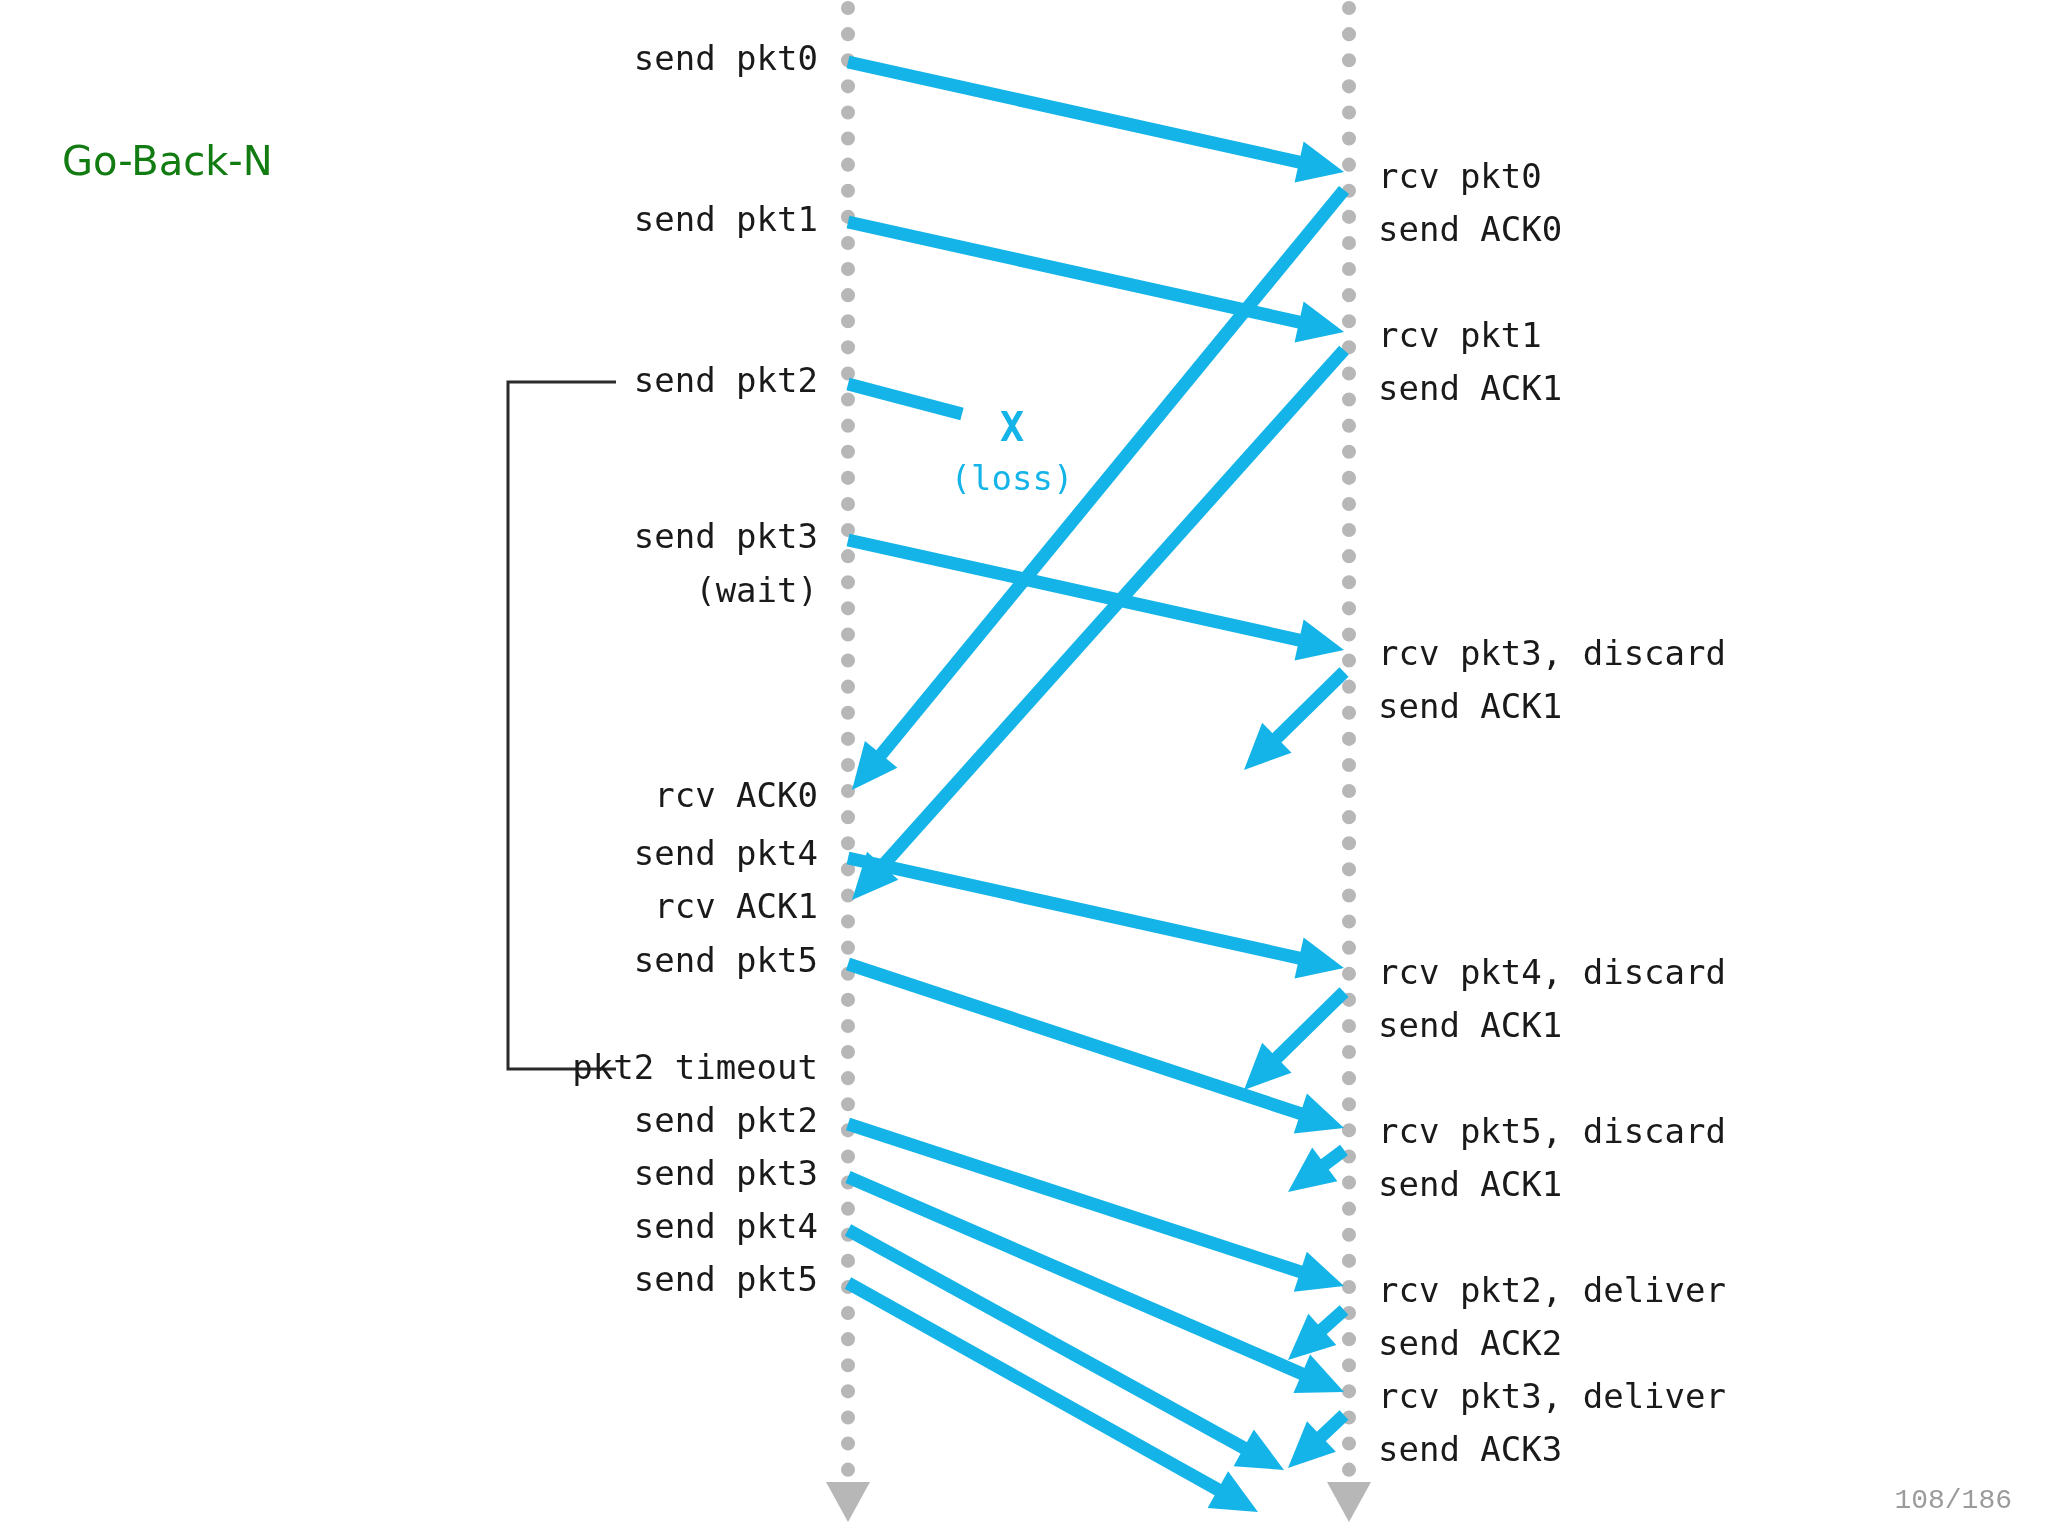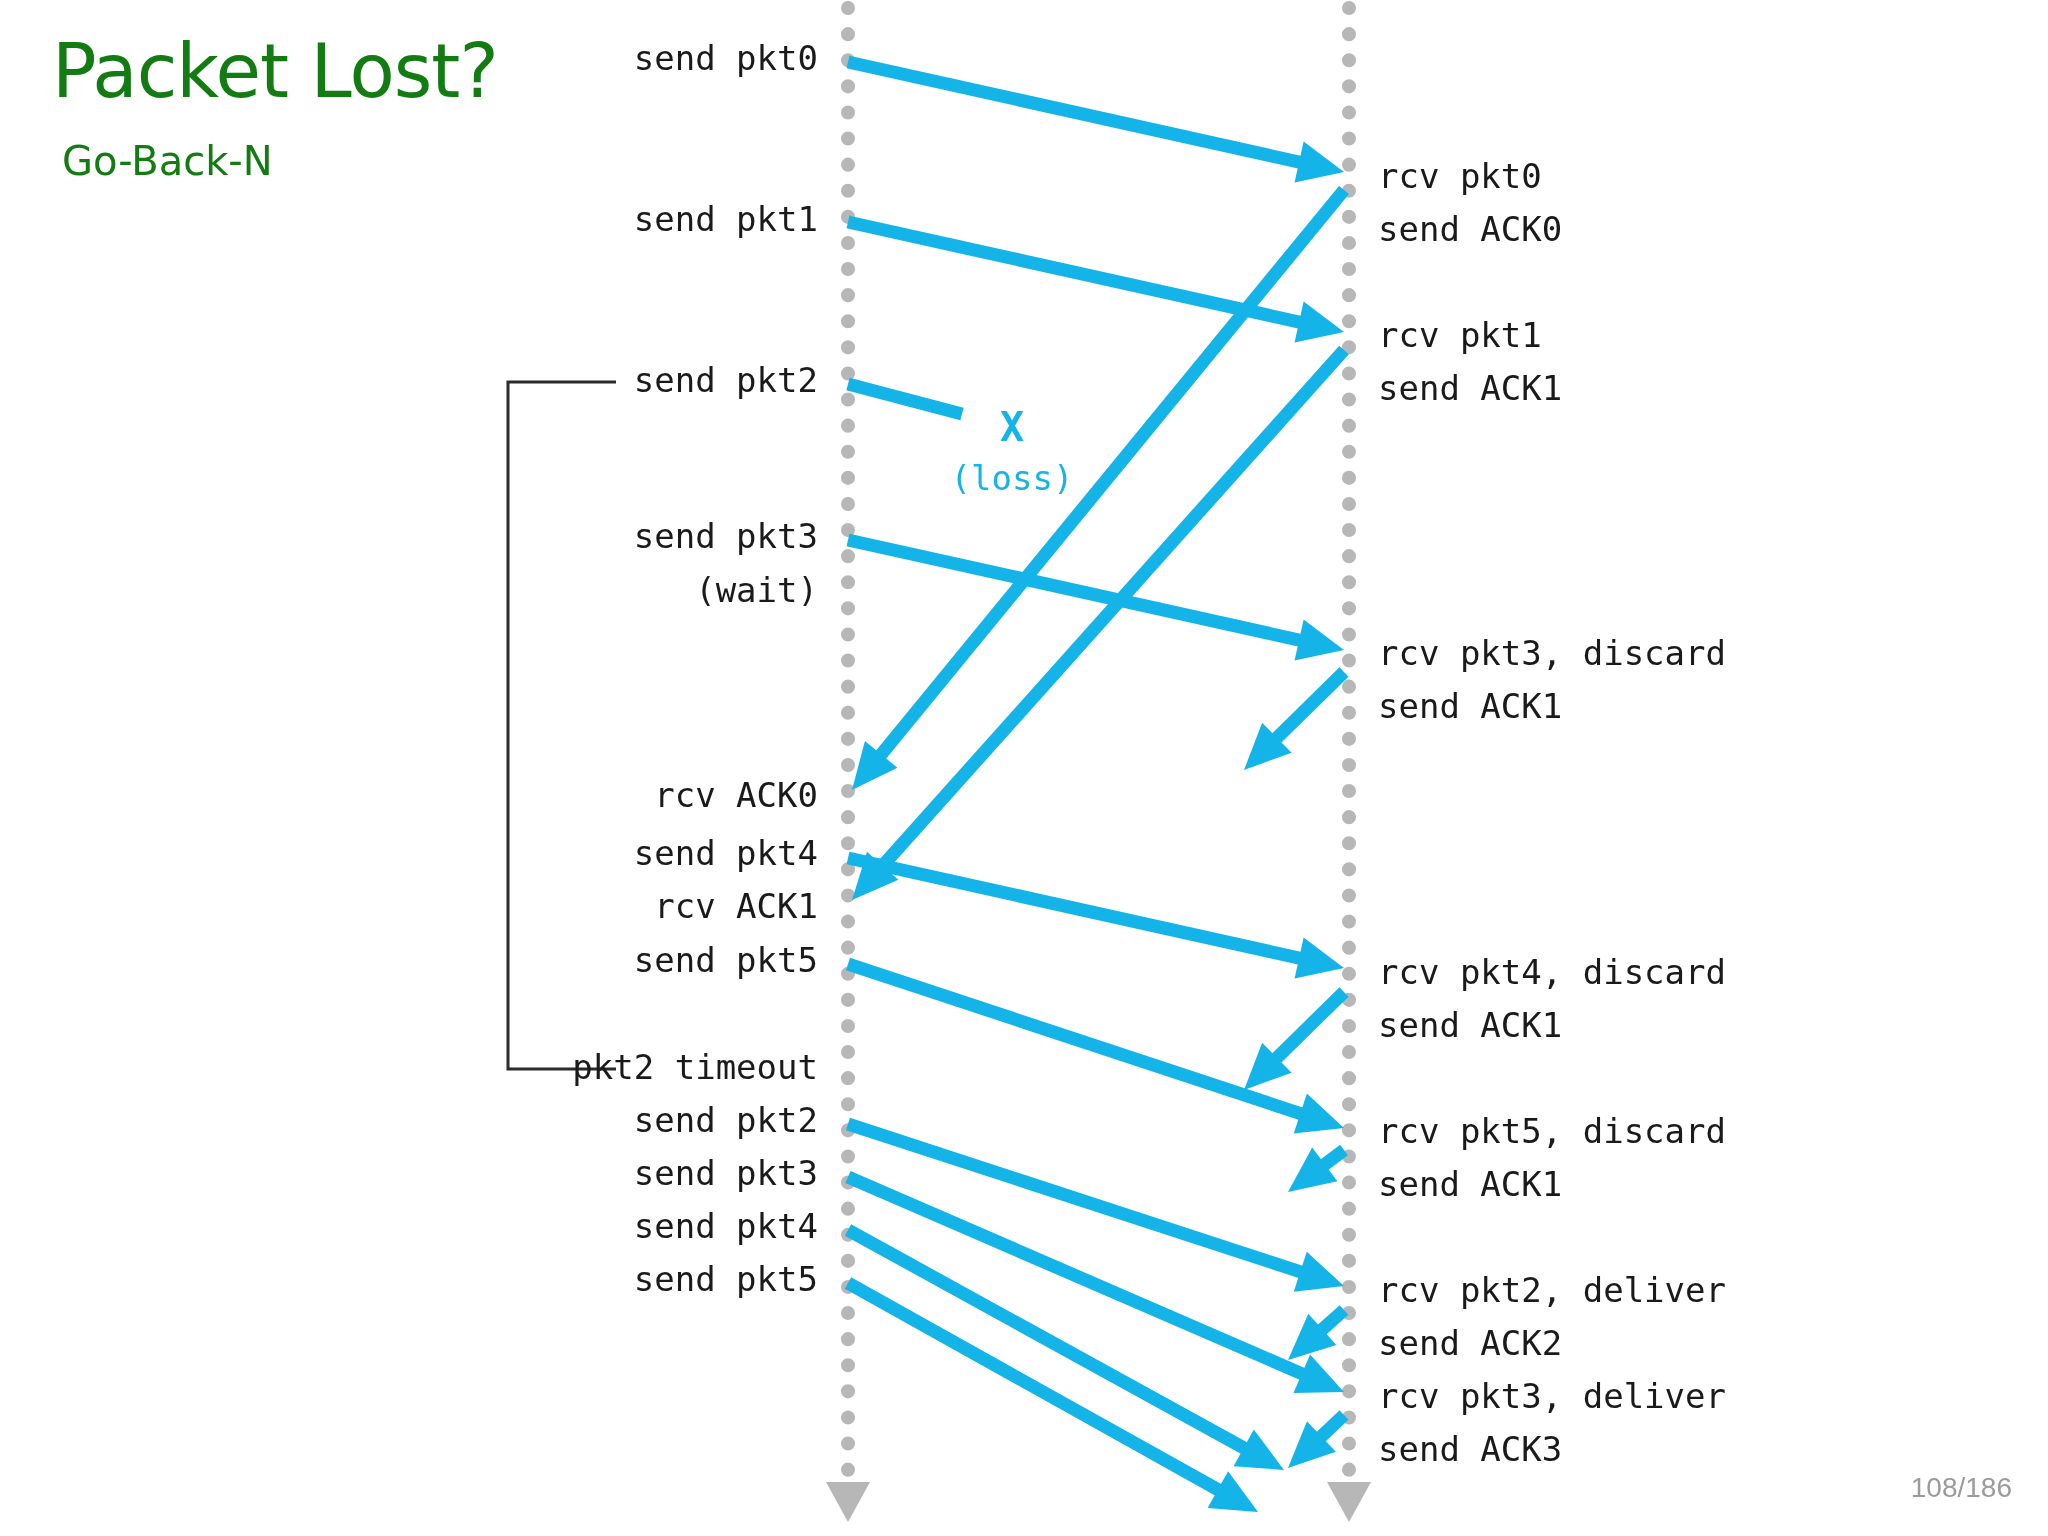--- a/index.html
+++ b/index.html
@@ -26,22 +26,22 @@
     left:52px;top:138px;
     font-family:"DejaVu Sans","Liberation Sans",sans-serif;
     font-size:40px;
     font-weight:400;
     color:#127C12;
     white-space:nowrap;
     margin-left:10px;
   }
   .pageno{
     position:absolute;
-    right:36px;bottom:32px;
-    font-family:Liberation Sans, sans-serif;
+    right:36px;bottom:20px;
+    font-family:Liberation Mono, monospace;
     font-size:28px;
     color:#9b9b9b;
     white-space:nowrap;
   }
   svg#diagram{position:absolute;left:0;top:0;width:2048px;height:1536px;}
   .mono-label{
     font-family:"DejaVu Sans Mono","Liberation Mono",monospace;
     font-size:34px;
     fill:#1a1a1a;
     dominant-baseline:middle;
@@ -88,21 +88,20 @@
     stroke:#2b2b2b;
     stroke-width:3;
     fill:none;
   }
 </style>
 </head>
 <body>
 
 <div id="slide">
 
-  <div class="title">Packet Lost?</div>
   <div class="subtitle">Go-Back-N</div>
   <div class="pageno">108/186</div>
 
   <svg id="diagram" viewBox="0 0 2048 1536">
     <g id="timelines-layer">
         <line x1="848" y1="8" x2="848" y2="1482" class="timeline-dots"></line>
         <polygon points="826,1482 870,1482 848,1522" class="timeline-head"></polygon>
         <line x1="1349" y1="8" x2="1349" y2="1482" class="timeline-dots"></line>
         <polygon points="1327,1482 1371,1482 1349,1522" class="timeline-head"></polygon>
       </g>

